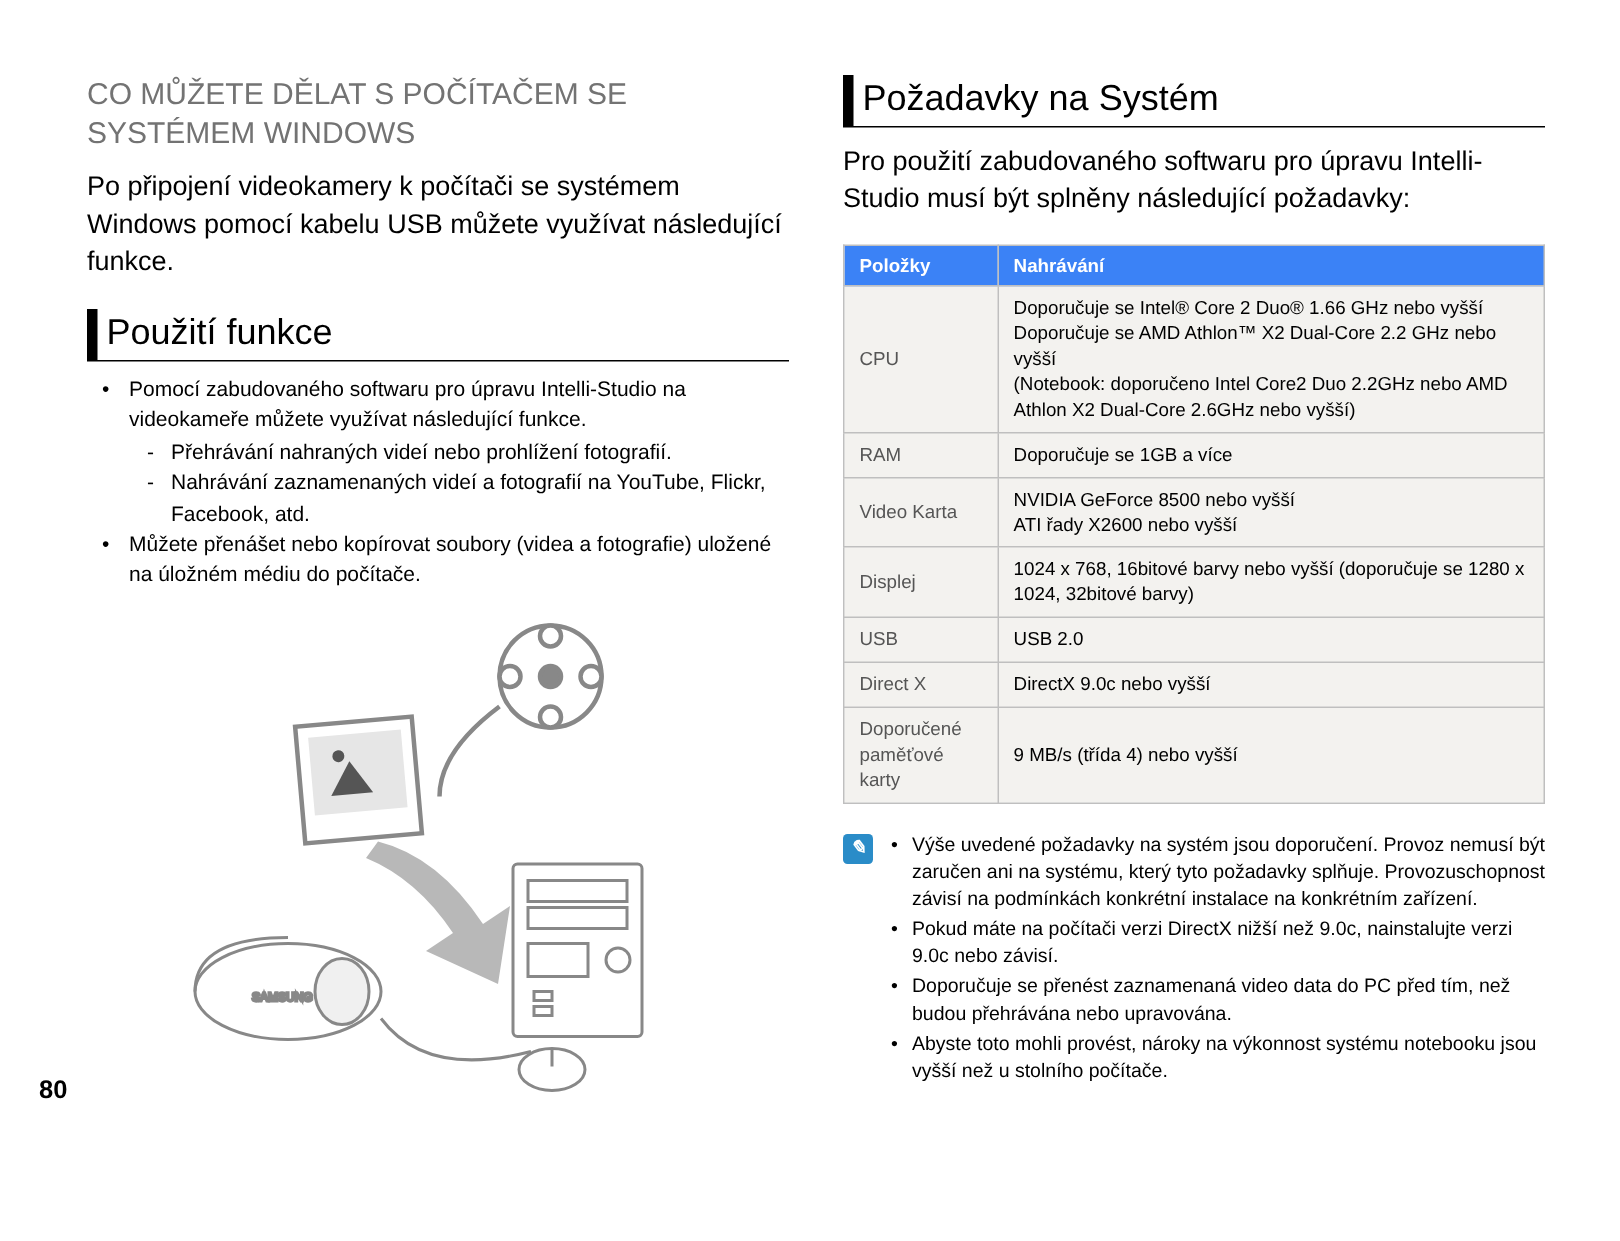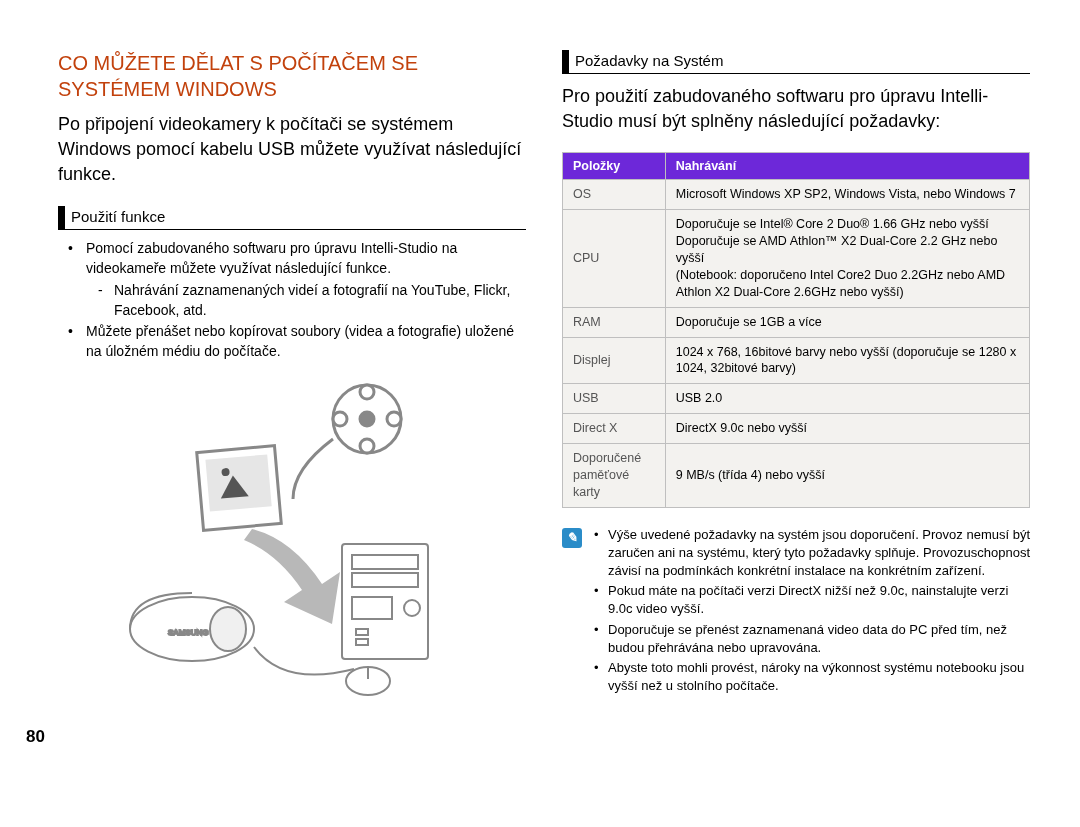--- a/index.html
+++ b/index.html
@@ -25,21 +25,21 @@
   }
   .cols {
     display: flex;
     gap: 36px;
   }
   .col-left, .col-right {
     flex: 1 1 50%;
     min-width: 0;
   }
   .blue-head {
-    color: #c2410c;
+    color: #737373;
     font-size: 20px;
     font-weight: 400;
     margin: 0 0 10px 0;
     line-height: 1.3;
   }
   .intro {
     font-size: 18px;
     line-height: 1.4;
     margin: 10px 0 18px 0;
   }
@@ -48,21 +48,21 @@
     align-items: stretch;
     border-bottom: 1px solid #000;
     margin-bottom: 8px;
   }
   .subhead .bar {
     width: 7px;
     background: #000;
     margin-right: 6px;
   }
   .subhead .txt {
-    font-size: 15px;
+    font-size: 24px;
     padding: 2px 0 4px 0;
   }
   ul.clean {
     list-style: none;
     margin: 0;
     padding: 0;
   }
   ul.clean > li {
     font-size: 14px;
     line-height: 1.45;
@@ -100,21 +100,21 @@
   .illustration svg {
     max-width: 360px;
   }
   .reqtable {
     width: 100%;
     border-collapse: collapse;
     font-size: 12.5px;
     margin-top: 6px;
   }
   .reqtable th {
-    background: #6d28d9;
+    background: #3b82f6;
     color: #fff;
     font-weight: bold;
     text-align: left;
     padding: 6px 10px;
     border: 1px solid #bfbfbf;
   }
   .reqtable td {
     padding: 6px 10px;
     border: 1px solid #bfbfbf;
     vertical-align: middle;
@@ -158,21 +158,21 @@
     margin-bottom: 2px;
   }
   .notebox li::before {
     content: "•";
     position: absolute;
     left: 0;
   }
   .page-num {
     position: absolute;
     left: 26px;
-    bottom: 80px;
+    bottom: 90px;
     font-weight: bold;
     font-size: 17px;
   }
 </style>
 </head>
 <body>
 
 <div class="page">
 
 
@@ -184,20 +184,21 @@
 
       <div class="subhead">
         <div class="bar"></div>
         <div class="txt">Použití funkce</div>
       </div>
 
       <ul class="clean">
         <li>Pomocí zabudovaného softwaru pro úpravu Intelli-Studio na videokameře můžete využívat následující funkce.</li>
       </ul>
       <ul class="dash">
+        <li>Přehrávání nahraných videí nebo prohlížení fotografií.</li>
         <li>Nahrávání zaznamenaných videí a fotografií na YouTube, Flickr, Facebook, atd.</li>
       </ul>
       <ul class="clean">
         <li>Můžete přenášet nebo kopírovat soubory (videa a fotografie) uložené na úložném médiu do počítače.</li>
       </ul>
 
       <div class="illustration">
         <svg viewBox="0 0 360 320" width="360" height="320">
 
           <g stroke="#888" stroke-width="3" fill="#fff">
@@ -256,34 +257,35 @@
 
       <div class="intro">Pro použití zabudovaného softwaru pro úpravu Intelli-Studio musí být splněny následující požadavky:</div>
 
       <table class="reqtable">
         <tbody>
             <tr>
           <th>Položky</th>
           <th>Nahrávání</th>
         </tr>
         <tr>
-              <td>OS</td>
-              <td>Microsoft Windows XP SP2, Windows Vista, nebo Windows 7</td>
-            </tr>
-        <tr>
               <td>CPU</td>
               <td style="white-space:pre-line">Doporučuje se Intel® Core 2 Duo® 1.66 GHz nebo vyšší
 Doporučuje se AMD Athlon™ X2 Dual-Core 2.2 GHz nebo vyšší
 (Notebook: doporučeno Intel Core2 Duo 2.2GHz nebo AMD Athlon X2 Dual-Core 2.6GHz nebo vyšší)</td>
             </tr>
         <tr>
               <td>RAM</td>
               <td>Doporučuje se 1GB a více</td>
             </tr>
         <tr>
+              <td>Video Karta</td>
+              <td style="white-space:pre-line">NVIDIA GeForce 8500 nebo vyšší
+ATI řady X2600 nebo vyšší</td>
+            </tr>
+        <tr>
               <td>Displej</td>
               <td>1024 x 768, 16bitové barvy nebo vyšší (doporučuje se 1280 x 1024, 32bitové barvy)</td>
             </tr>
         <tr>
               <td>USB</td>
               <td>USB 2.0</td>
             </tr>
         <tr>
               <td>Direct X</td>
               <td>DirectX 9.0c nebo vyšší</td>
@@ -292,21 +294,21 @@
               <td>Doporučené paměťové karty</td>
               <td>9 MB/s (třída 4) nebo vyšší</td>
             </tr>
       </tbody>
         </table>
 
       <div class="notebox">
         <div class="note-icon">✎</div>
         <ul>
           <li>Výše uvedené požadavky na systém jsou doporučení. Provoz nemusí být zaručen ani na systému, který tyto požadavky splňuje. Provozuschopnost závisí na podmínkách konkrétní instalace na konkrétním zařízení.</li>
-          <li>Pokud máte na počítači verzi DirectX nižší než 9.0c, nainstalujte verzi 9.0c video vyšší.</li>
+          <li>Pokud máte na počítači verzi DirectX nižší než 9.0c, nainstalujte verzi 9.0c nebo závisí.</li>
           <li>Doporučuje se přenést zaznamenaná video data do PC před tím, než budou přehrávána nebo upravována.</li>
           <li>Abyste toto mohli provést, nároky na výkonnost systému notebooku jsou vyšší než u stolního počítače.</li>
 
         </ul>
       </div>
 
     </div>
   </div>
 
   <div class="page-num">80</div>

